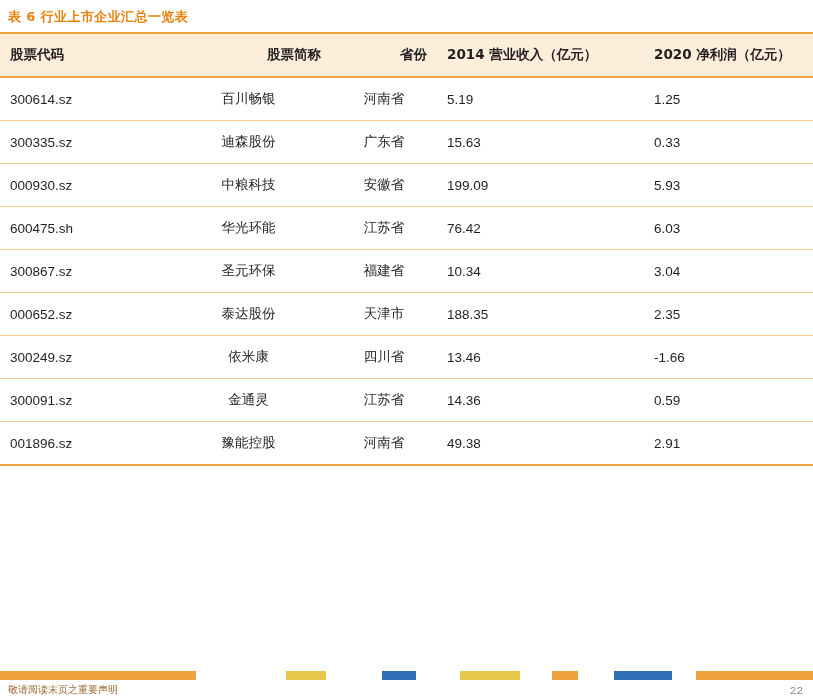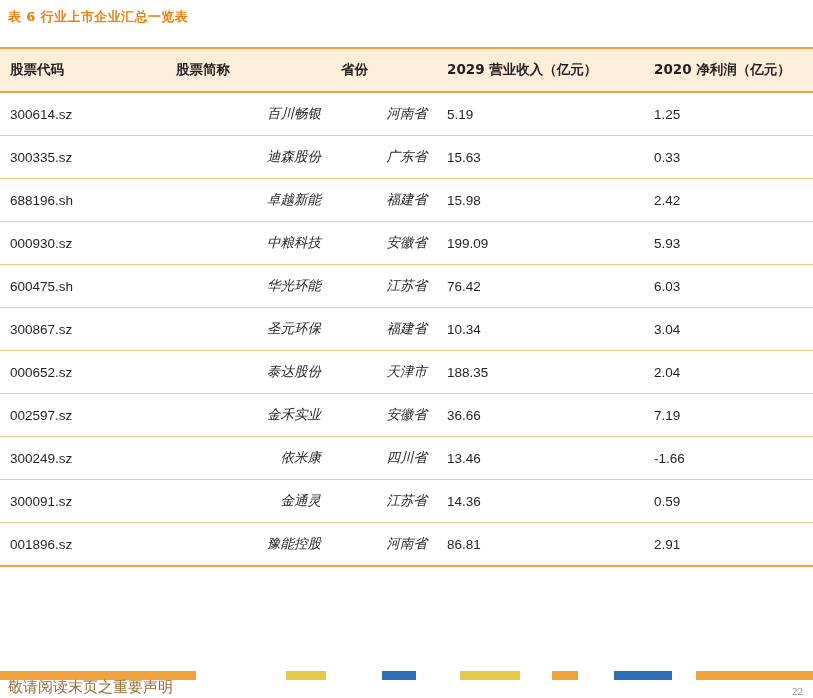--- a/index.html
+++ b/index.html
@@ -18,21 +18,21 @@
   .page {
     position: relative;
     width: 813px;
     height: 698px;
     box-sizing: border-box;
   }
   .table-caption {
     font-size: 13px;
     color: #e8820c;
     font-weight: bold;
-    padding: 8px 8px 21px 8px;
+    padding: 8px 8px 6px 8px;
     letter-spacing: 0.4px;
     font-family: "Liberation Sans", sans-serif;
   }
   table.data-table {
     width: 813px;
     border-collapse: collapse;
     table-layout: fixed;
     font-size: 13.5px;
   }
   table.data-table col.c0 { width: 166px; }
@@ -47,32 +47,32 @@
     border-bottom: 2px solid #f0a33c;
     font-weight: bold;
     font-size: 13.5px;
     color: #231f20;
     text-align: left;
     padding: 12px 10px;
     height: 20px;
     vertical-align: middle;
     box-sizing: border-box;
   }
-  thead th.ctr { text-align: left; }
+  thead th.ctr { text-align: right; }
   tbody td {
     border-bottom: 1px solid #f3c98a;
     padding: 12px 10px;
     height: 19px;
     vertical-align: middle;
     font-size: 13.5px;
     color: #231f20;
     box-sizing: border-box;
     background: #ffffff;
   }
-  tbody td.ctr { text-align: right; font-style: italic; }
+  tbody td.ctr { text-align: center; }
   tbody tr:last-child td {
     border-bottom: 2px solid #f0a33c;
   }
   .footer-bar {
     position: absolute;
     left: 0;
     bottom: 0;
     width: 813px;
     height: 38px;
   }
@@ -86,31 +86,31 @@
   }
   .stripe {
     position: absolute;
     top: 0;
     height: 9px;
   }
   .footer-text {
     position: absolute;
     left: 8px;
     bottom: 1px;
-    font-size: 15px;
+    font-size: 10px;
     color: #9a6a33;
     font-family: "Liberation Serif", serif;
   }
   .page-number {
     position: absolute;
     right: 10px;
     bottom: 1px;
     font-size: 11px;
     color: #8a8a8a;
-    font-family: Liberation Serif, serif;
+    font-family: Liberation Mono, monospace;
   }
   .cjk { font-family: "DejaVu Sans", sans-serif; }
 </style>
 </head>
 <body>
 
 <div class="page">
 
   <div class="table-caption cjk">表 6  行业上市企业汇总一览表</div>
 
@@ -120,47 +120,40 @@
         <col class="c1">
         <col class="c2">
         <col class="c3">
         <col class="c4">
     </colgroup>
     <thead>
       <tr>
         <th class="cjk">股票代码</th>
         <th class="cjk ctr">股票简称</th>
         <th class="cjk ctr">省份</th>
-        <th class="cjk">2029 营业收入（亿元）</th>
+        <th class="cjk">2014 营业收入（亿元）</th>
         <th class="cjk">2020 净利润（亿元）</th>
       </tr>
     </thead>
     <tbody>
       <tr>
         <td>300614.sz</td>
         <td class="cjk ctr">百川畅银</td>
         <td class="cjk ctr">河南省</td>
         <td>5.19</td>
         <td>1.25</td>
       </tr>
       <tr>
         <td>300335.sz</td>
         <td class="cjk ctr">迪森股份</td>
         <td class="cjk ctr">广东省</td>
         <td>15.63</td>
         <td>0.33</td>
       </tr>
       <tr>
-        <td>688196.sh</td>
-        <td class="cjk ctr">卓越新能</td>
-        <td class="cjk ctr">福建省</td>
-        <td>15.98</td>
-        <td>2.42</td>
-      </tr>
-      <tr>
         <td>000930.sz</td>
         <td class="cjk ctr">中粮科技</td>
         <td class="cjk ctr">安徽省</td>
         <td>199.09</td>
         <td>5.93</td>
       </tr>
       <tr>
         <td>600475.sh</td>
         <td class="cjk ctr">华光环能</td>
         <td class="cjk ctr">江苏省</td>
@@ -172,48 +165,41 @@
         <td class="cjk ctr">圣元环保</td>
         <td class="cjk ctr">福建省</td>
         <td>10.34</td>
         <td>3.04</td>
       </tr>
       <tr>
         <td>000652.sz</td>
         <td class="cjk ctr">泰达股份</td>
         <td class="cjk ctr">天津市</td>
         <td>188.35</td>
-        <td>2.04</td>
-      </tr>
-      <tr>
-        <td>002597.sz</td>
-        <td class="cjk ctr">金禾实业</td>
-        <td class="cjk ctr">安徽省</td>
-        <td>36.66</td>
-        <td>7.19</td>
+        <td>2.35</td>
       </tr>
       <tr>
         <td>300249.sz</td>
         <td class="cjk ctr">依米康</td>
         <td class="cjk ctr">四川省</td>
         <td>13.46</td>
         <td>-1.66</td>
       </tr>
       <tr>
         <td>300091.sz</td>
         <td class="cjk ctr">金通灵</td>
         <td class="cjk ctr">江苏省</td>
         <td>14.36</td>
         <td>0.59</td>
       </tr>
       <tr>
         <td>001896.sz</td>
         <td class="cjk ctr">豫能控股</td>
         <td class="cjk ctr">河南省</td>
-        <td>86.81</td>
+        <td>49.38</td>
         <td>2.91</td>
       </tr>
     </tbody>
   </table>
 
   <div class="footer-bar">
     <div class="footer-stripes" id="footer-stripes">
         <div class="stripe" style="left: 0px; width: 196px; background: rgb(240, 163, 60);"></div>
         <div class="stripe" style="left: 196px; width: 90px; background: rgb(255, 255, 255);"></div>
         <div class="stripe" style="left: 286px; width: 40px; background: rgb(232, 200, 74);"></div>

